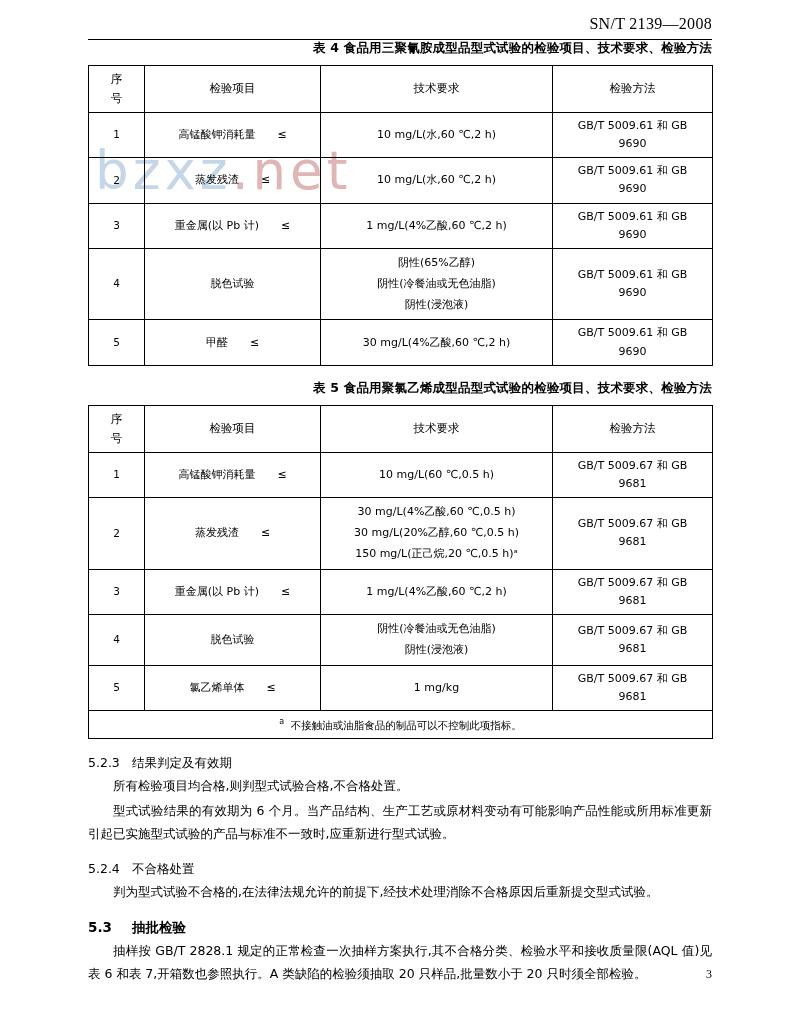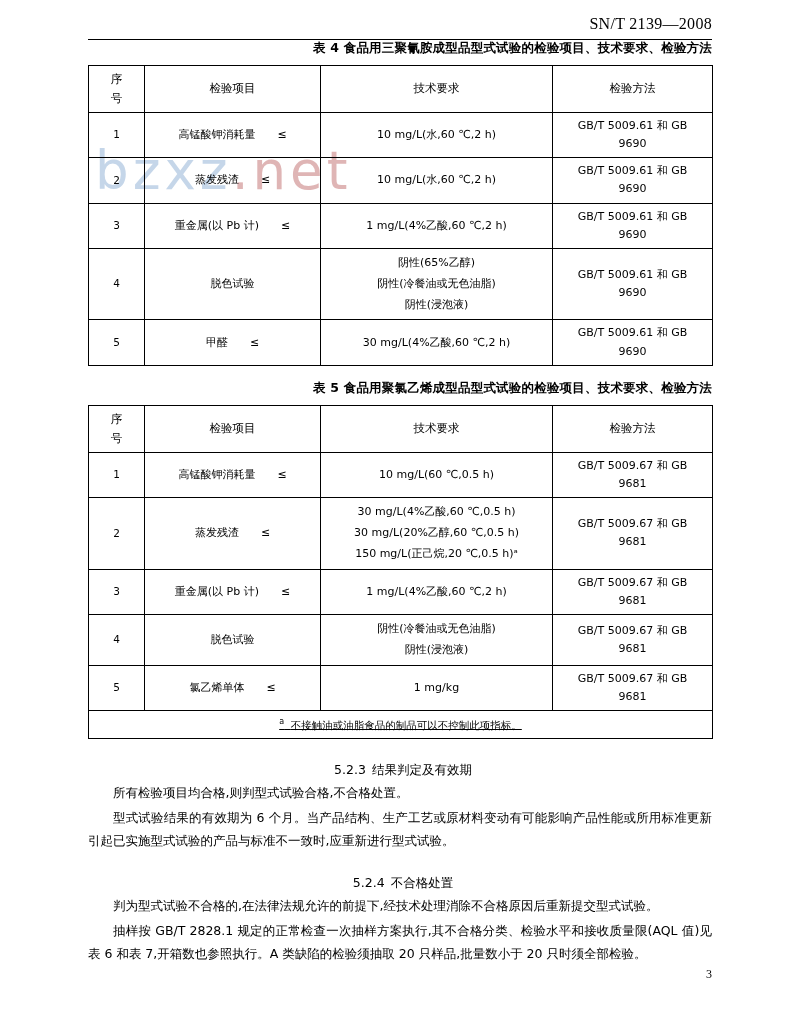--- a/index.html
+++ b/index.html
@@ -78,32 +78,30 @@
   }
   .item-cell .le {
     display: inline-block;
     margin-left: 22px;
     font-family: "DejaVu Sans", sans-serif;
   }
   .note-row td {
     text-align: left;
     padding-left: 10px;
     font-size: 10.5px;
-    text-decoration: underline;
   }
   .note-row sup {
     font-size: 8px;
     vertical-align: super;
   }
   .gap { height: 14px; }
   .sec-head {
     font-family: "DejaVu Sans", sans-serif;
     font-size: 12.5px;
-    margin-top: 23px;
-    text-align: center;
+    margin-top: 16px;
   }
   .sec-head .num {
     display: inline-block;
     min-width: 44px;
   }
   .sec-head.big {
     font-weight: bold;
     font-size: 13.5px;
   }
   .para {
@@ -270,19 +268,22 @@
       <span class="num">5.2.3</span><span>结果判定及有效期</span>
     </div>
     <div class="para">所有检验项目均合格,则判型式试验合格,不合格处置。</div>
     <div class="para">型式试验结果的有效期为 6 个月。当产品结构、生产工艺或原材料变动有可能影响产品性能或所用标准更新引起已实施型式试验的产品与标准不一致时,应重新进行型式试验。</div>
 
     <div class="sec-head">
       <span class="num">5.2.4</span><span>不合格处置</span>
     </div>
     <div class="para">判为型式试验不合格的,在法律法规允许的前提下,经技术处理消除不合格原因后重新提交型式试验。</div>
 
+    <div class="sec-head big">
+      <span class="num">5.3</span><span>抽批检验</span>
+    </div>
 
     <div class="para">抽样按 GB/T 2828.1 规定的正常检查一次抽样方案执行,其不合格分类、检验水平和接收质量限(AQL 值)见表 6 和表 7,开箱数也参照执行。A 类缺陷的检验须抽取 20 只样品,批量数小于 20 只时须全部检验。</div>
 
   </div>
 
   <div class="page-num">3</div>
 </div>
 
 </body></html>

